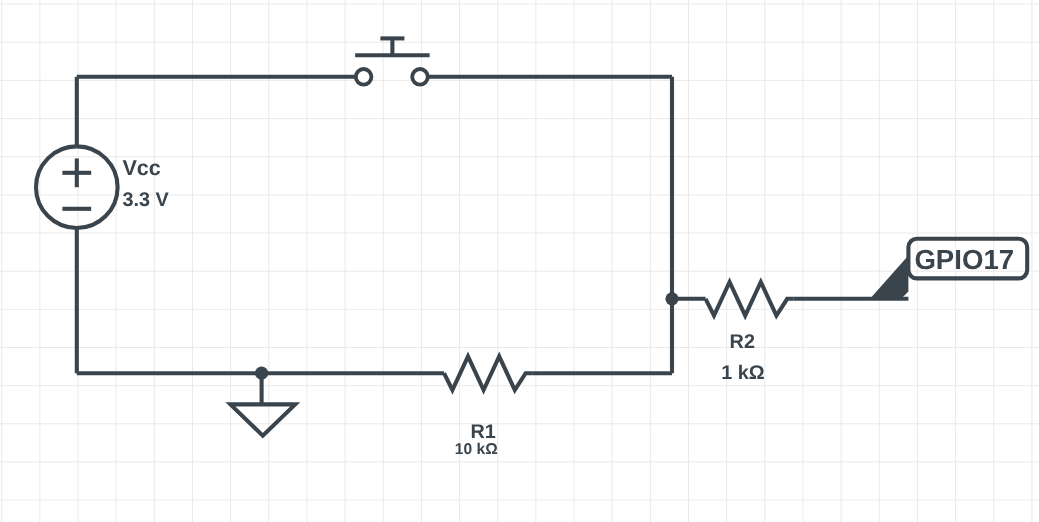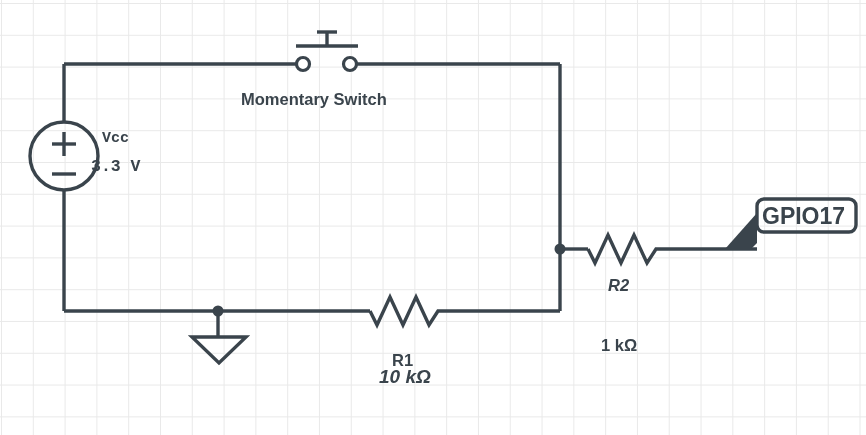--- a/index.html
+++ b/index.html
@@ -29,26 +29,26 @@
   }
   .lbl {
     position: absolute;
     font-family: "Liberation Sans", sans-serif;
     font-weight: bold;
     color: #3a444c;
     white-space: nowrap;
     line-height: 1.0;
   }
   .lbl-switch { left: 241px; top: 91px; font-size: 16.5px; }
-  .lbl-vcc-name { left: 102px; top: 131px; font-size: 15px; font-family: Liberation Mono, monospace; }
-  .lbl-vcc-val  { left: 91px; top: 159px; font-size: 16.5px; font-family: Liberation Mono, monospace; }
+  .lbl-vcc-name { left: 102px; top: 131px; font-size: 18px; }
+  .lbl-vcc-val  { left: 102px; top: 159px; font-size: 16.5px; }
   .lbl-r1-name  { left: 392px; top: 340px; font-size: 16.5px; margin-top: 12px; }
-  .lbl-r1-val   { left: 379px; top: 367px; font-size: 19px; font-style: italic; }
-  .lbl-r2-name  { left: 608px; top: 277px; font-size: 16.5px; font-style: italic; }
-  .lbl-r2-val   { left: 601px; top: 303px; font-size: 16.5px; margin-top: 34px; }
+  .lbl-r1-val   { left: 379px; top: 367px; font-size: 13px; }
+  .lbl-r2-name  { left: 608px; top: 277px; font-size: 16.5px; }
+  .lbl-r2-val   { left: 601px; top: 303px; font-size: 16.5px; }
   .lbl-gpio {
     left: 762px; top: 205px;
     font-size: 23px;
     color: #3a444c;
   }
 </style>
 </head>
 <body>
 
 <div id="canvas">
@@ -98,21 +98,20 @@
 
     <circle cx="303" cy="64" r="6.5" fill="#ffffff" stroke="#3a444c" stroke-width="3.2"></circle>
     <circle cx="350" cy="64" r="6.5" fill="#ffffff" stroke="#3a444c" stroke-width="3.2"></circle>
 
     <circle cx="560" cy="249" r="5.5" fill="#3a444c" stroke="none"></circle>
     <circle cx="218" cy="311" r="5.5" fill="#3a444c" stroke="none"></circle>
 
     <path d="M 757 213 L 757 243 L 751 249 L 725 249 Z" fill="#3a444c" stroke="none"></path>
   </svg>
 
-  <div class="lbl lbl-switch">Momentary Switch</div>
 
   <div class="lbl lbl-vcc-name">Vcc</div>
   <div class="lbl lbl-vcc-val">3.3 V</div>
 
   <div class="lbl lbl-r1-name">R1</div>
   <div class="lbl lbl-r1-val">10 kΩ</div>
 
   <div class="lbl lbl-r2-name">R2</div>
   <div class="lbl lbl-r2-val">1 kΩ</div>
 

